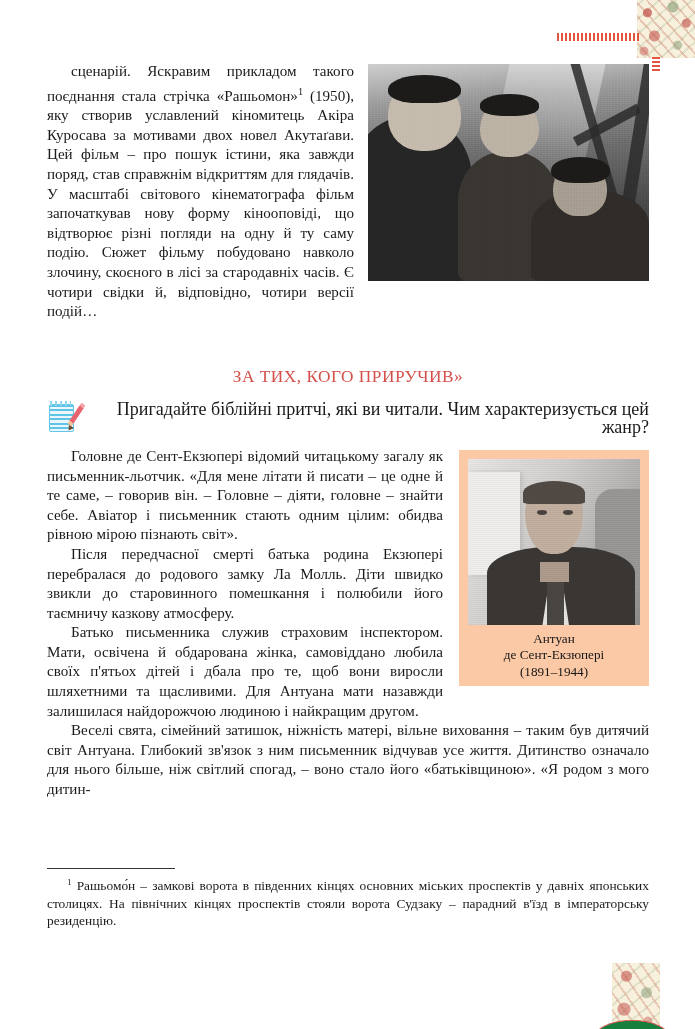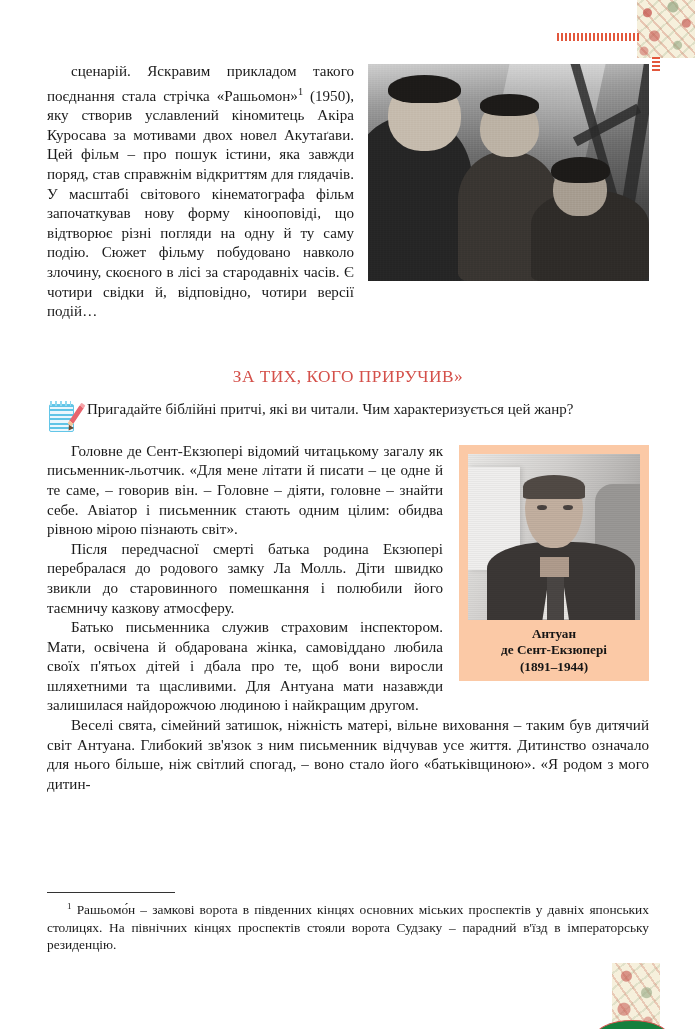--- a/index.html
+++ b/index.html
@@ -237,21 +237,21 @@
   #notepad-icon .tip {
     position: absolute;
     right: 5px; bottom: 1px;
     width: 0; height: 0;
     border-left: 3px solid transparent;
     border-right: 3px solid transparent;
     border-top: 5px solid #6b4a2f;
     transform: rotate(34deg);
   }
   #task-text {
-    font-size: 15px;
+    font-size: 18px;
     line-height: 18.6px;
     text-align: right;
     text-indent: 0;
   }
 
   
   #portrait-figure {
     float: right;
     width: 190px;
     margin: 3px 0 4px 16px;
@@ -335,30 +335,30 @@
   #portrait-photo .eyeR { left: 55%; }
   #portrait-photo .grain2 {
     position: absolute; inset: 0;
     background-image: repeating-linear-gradient(0deg, rgba(0,0,0,0.04) 0 1px, transparent 1px 2px);
   }
   #portrait-caption {
     margin-top: 6px;
     text-align: center;
     font-size: 13.2px;
     line-height: 16.4px;
-    font-weight: 700;
+    font-weight: 400;
     text-indent: 0;
     color: #151515;
   }
 
   
   #footnote {
     position: absolute;
     left: 47px;
-    top: 892px;
+    top: 868px;
     width: 602px;
   }
   #footnote-rule {
     width: 128px;
     height: 0;
     border-top: 1.2px solid #333;
     margin-bottom: 5px;
   }
   #footnote-text {
     font-size: 13.4px;

